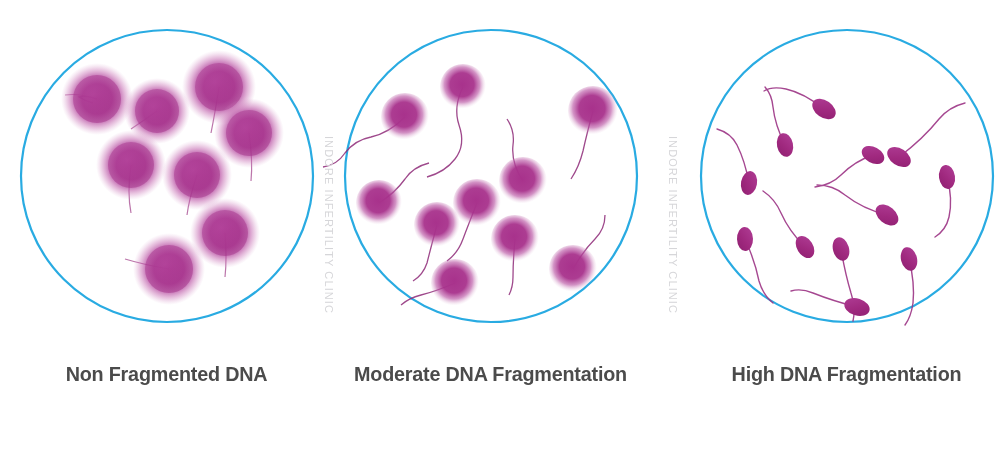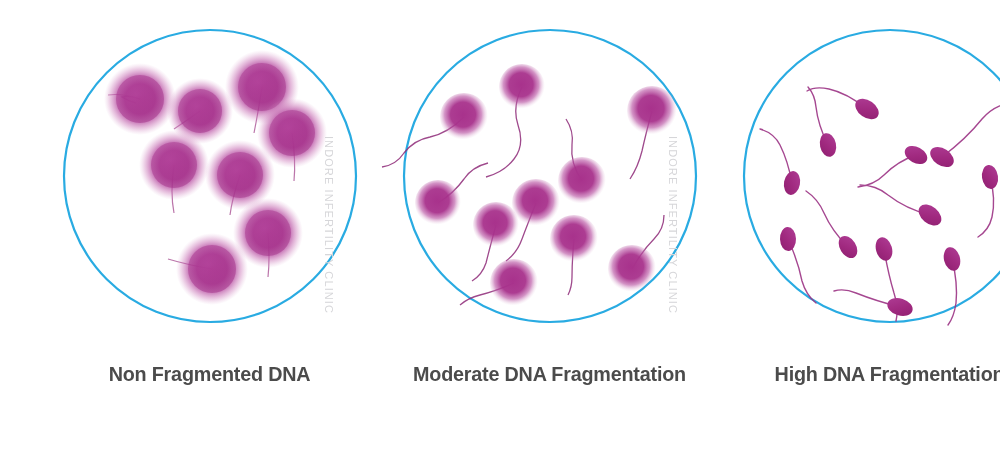--- a/index.html
+++ b/index.html
@@ -18,24 +18,23 @@
     position: relative;
     width: 1000px;
     height: 450px;
     background: #ffffff;
   }
   .panel {
     position: absolute;
     top: 0;
     width: 333px;
     height: 378px;
-    margin-left: 43px;
   }
   .panel-1 { left: 0px; }
-  .panel-2 { left: 340px; }
+  .panel-2 { left: 324px; }
   .panel-3 { left: 680px; }
 
   .dish-wrap {
     position: absolute;
     top: 25px;
     left: 50%;
     transform: translateX(-50%);
     width: 300px;
     height: 302px;
   }

